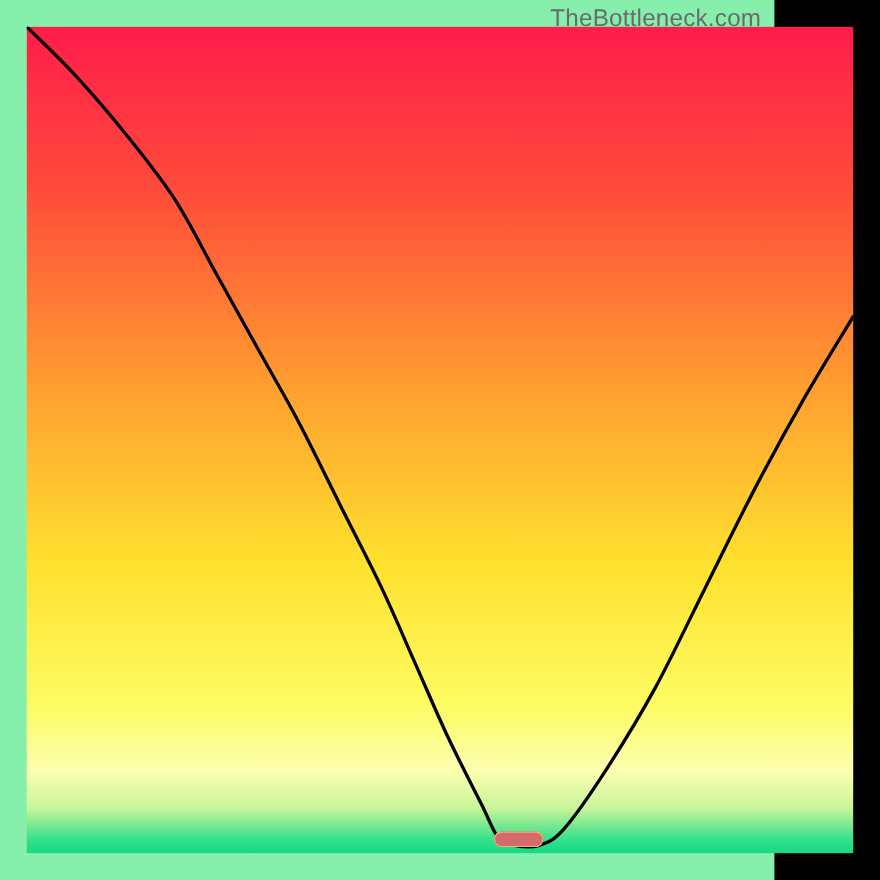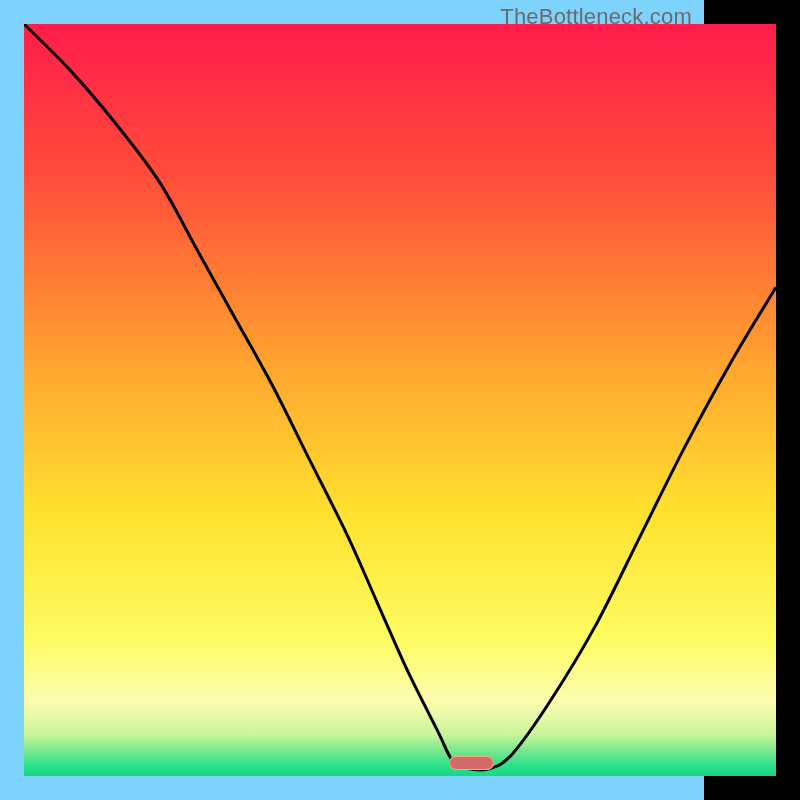--- a/index.html
+++ b/index.html
@@ -9,21 +9,21 @@
     height: 800px;
     background: #000;
     overflow: hidden;
   }
   .frame {
     position: absolute;
     left: 0;
     top: 0;
     width: 704px;
     height: 800px;
-    background: #7dd3fc;
+    background: #86efac;
   }
   .plot {
     position: absolute;
     left: 24px;
     top: 24px;
     width: 752px;
     height: 752px;
     overflow: hidden;
   }
   .gradient {

